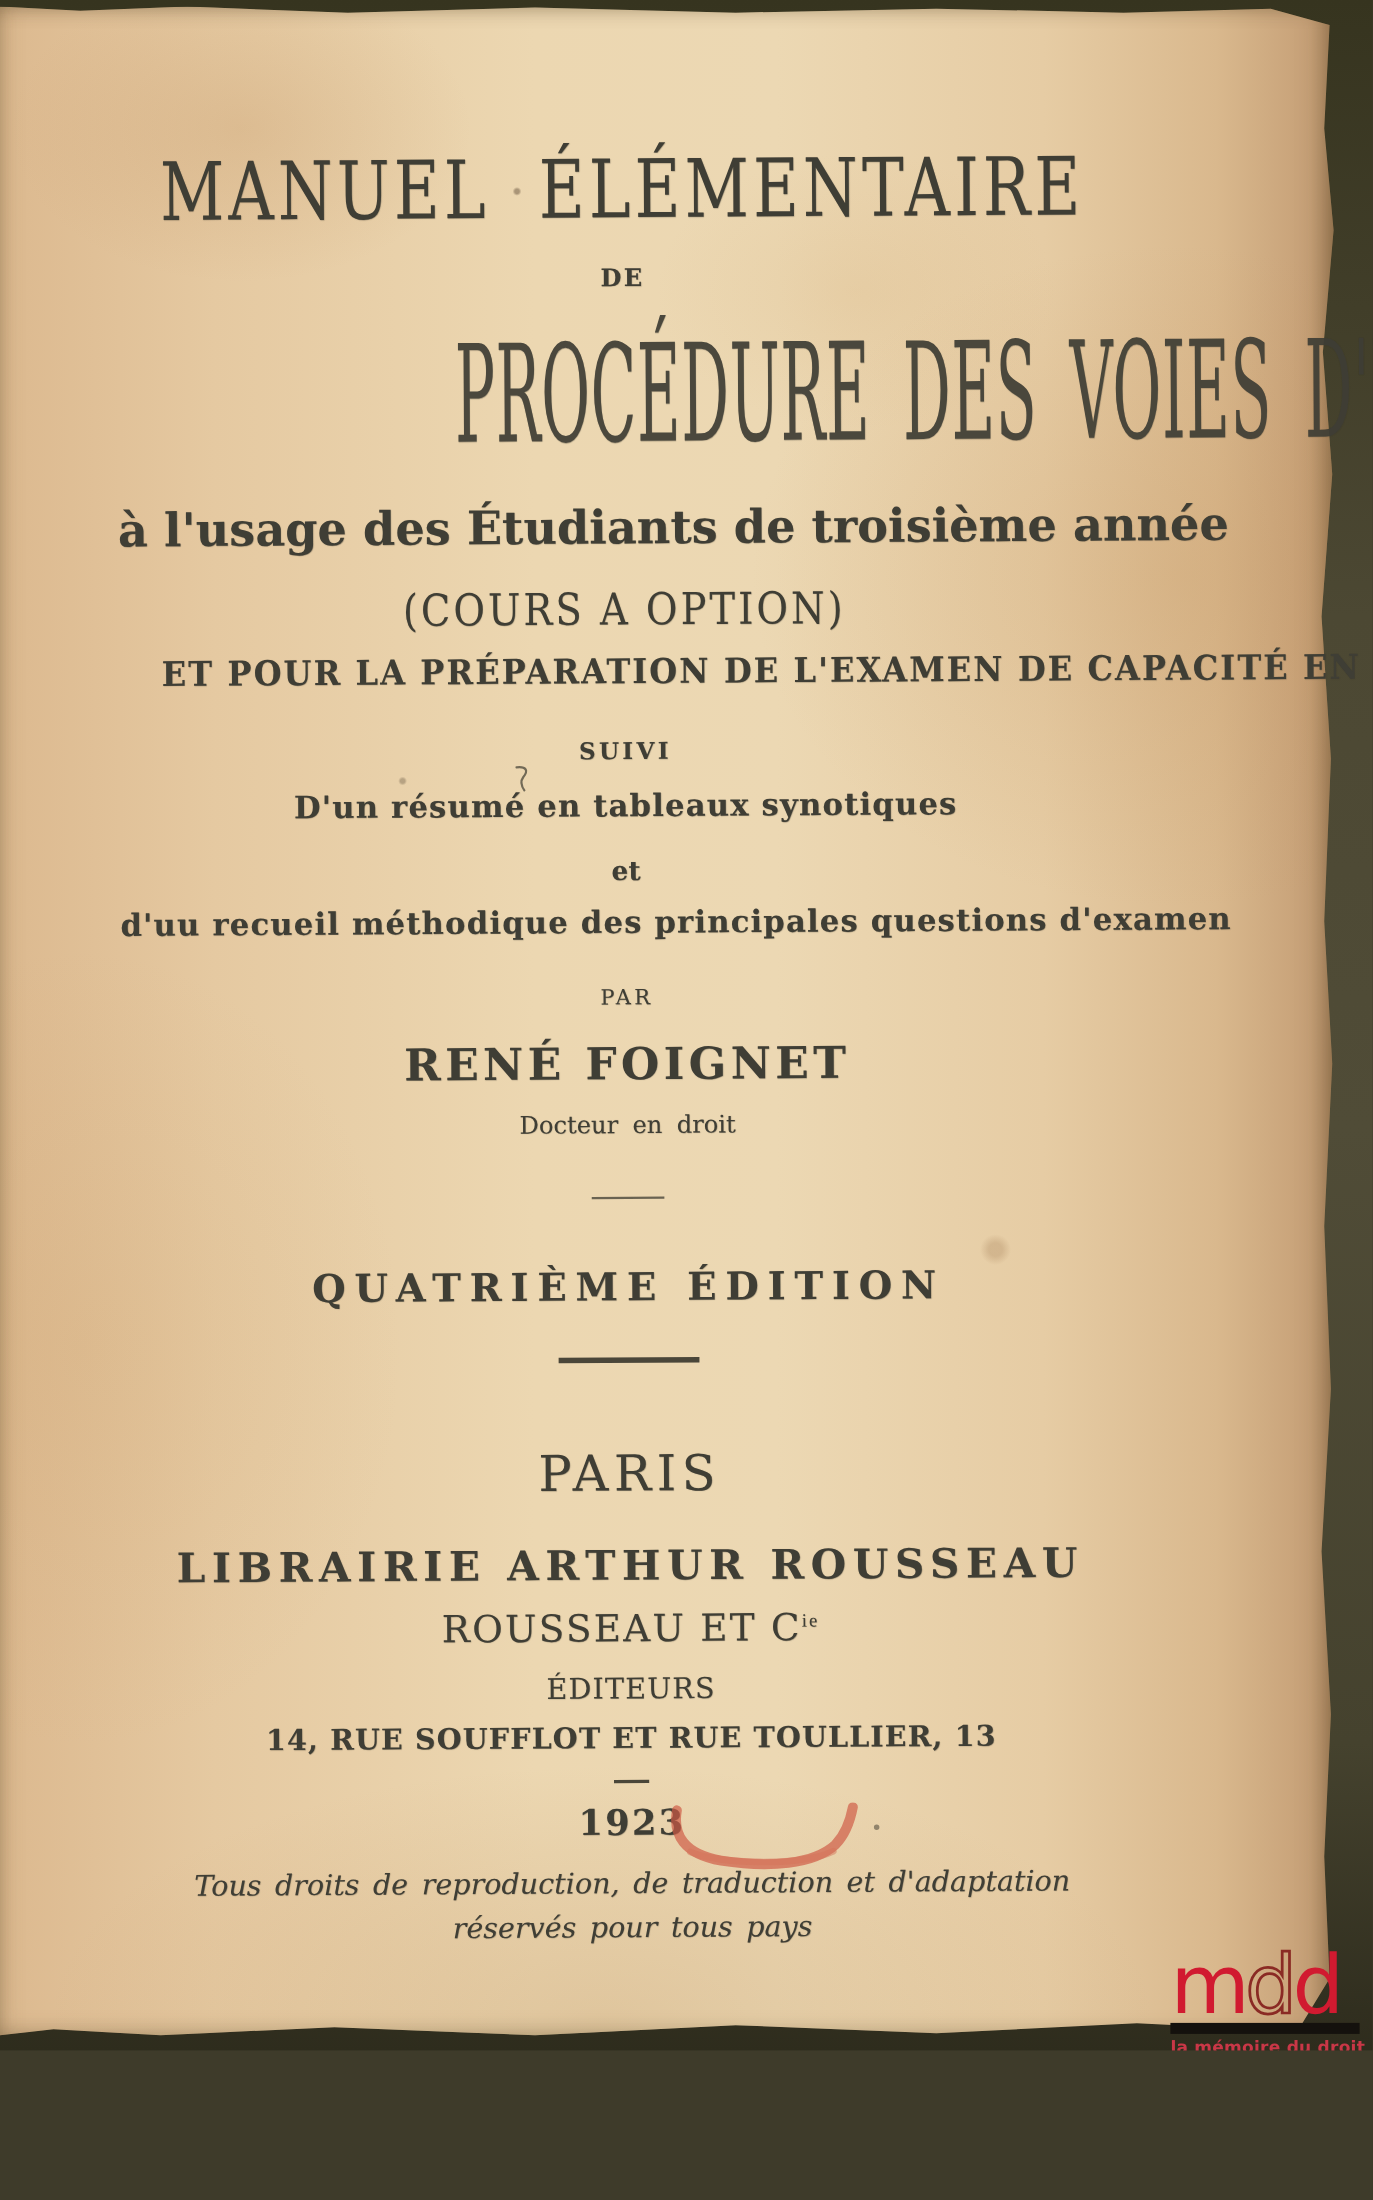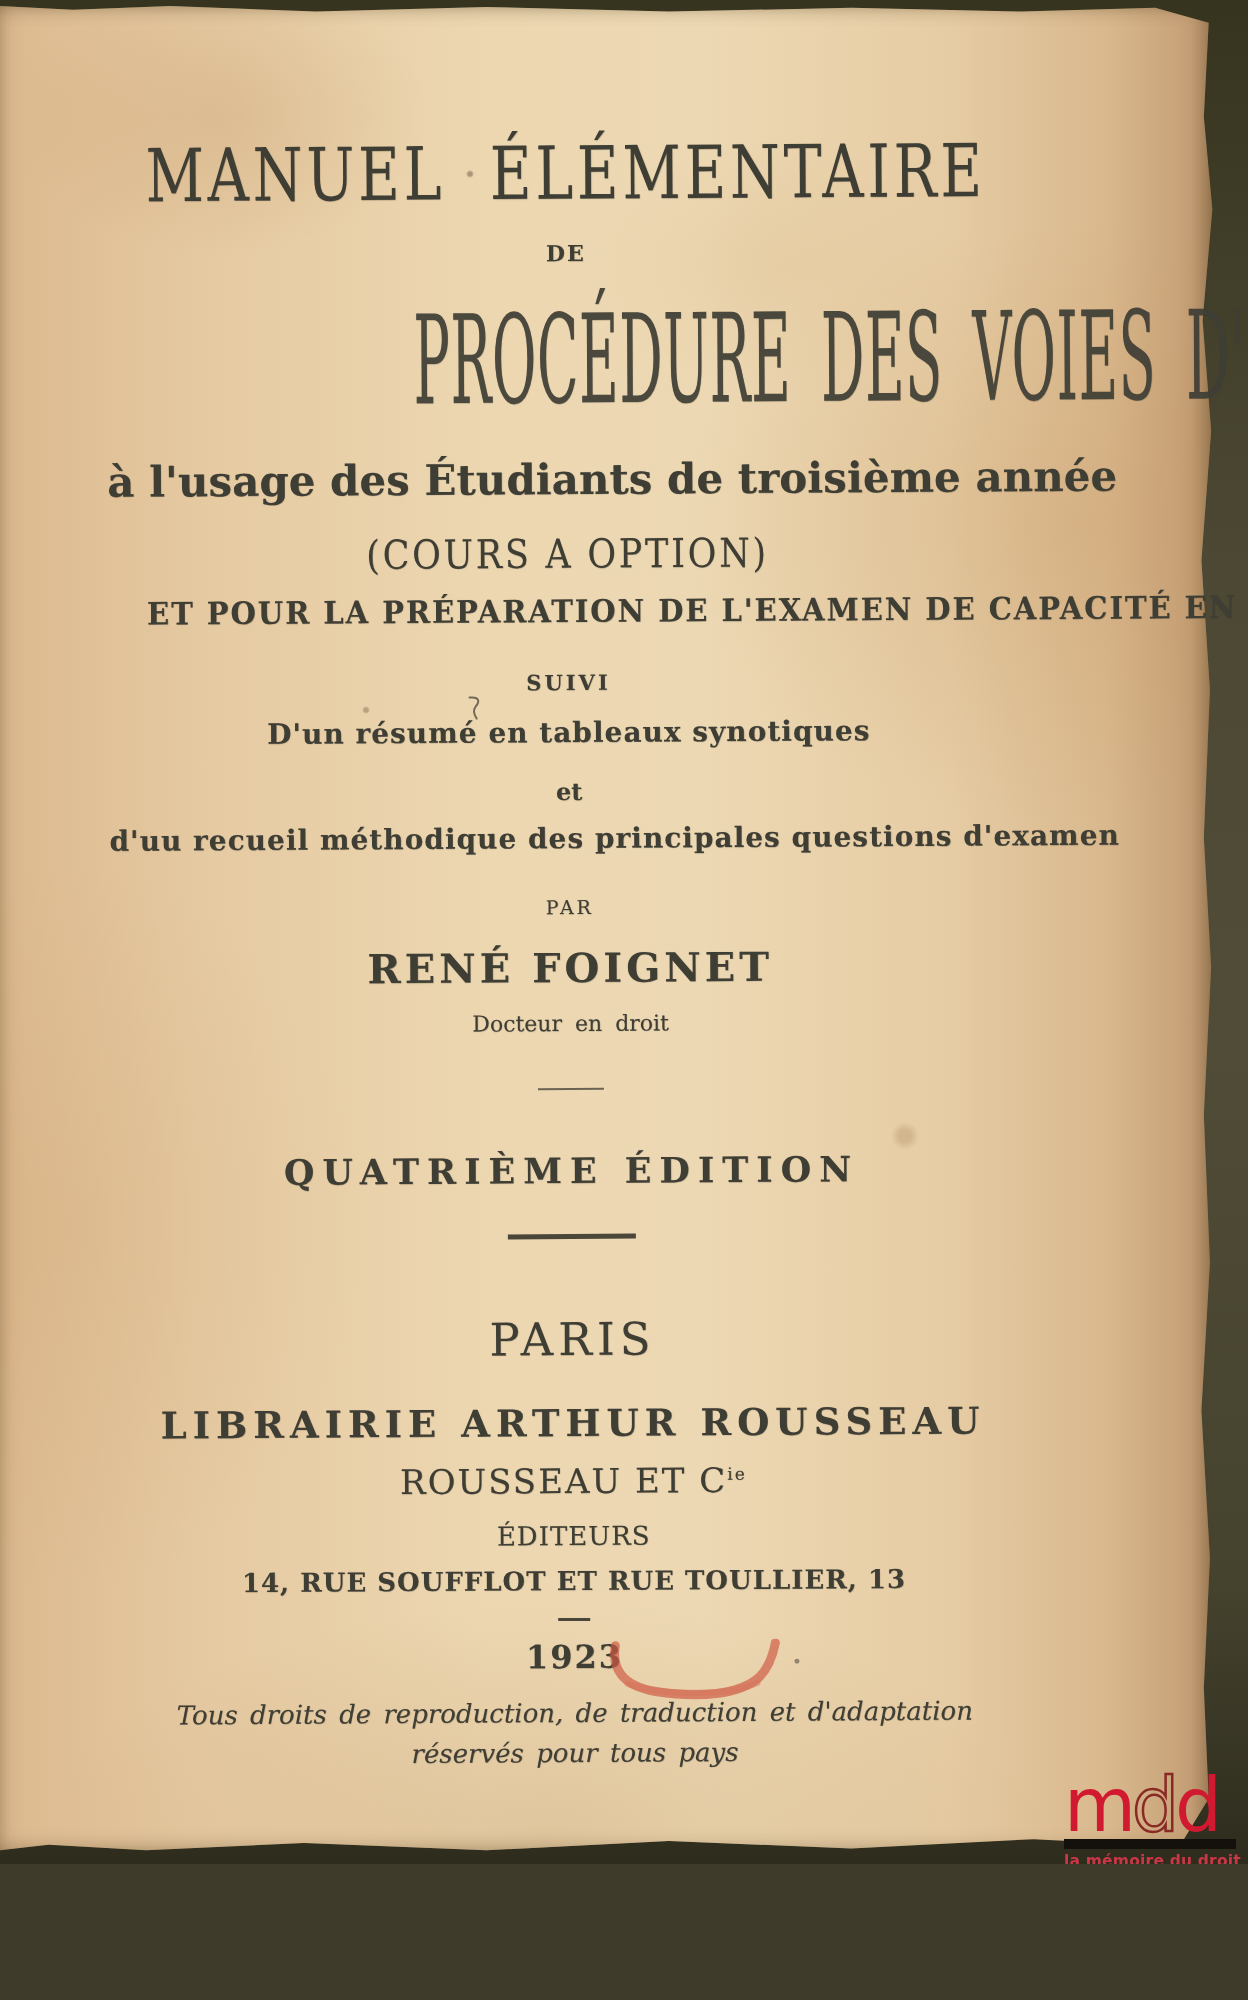--- a/index.html
+++ b/index.html
@@ -60,21 +60,21 @@
   .supplement-1{top:716px;font-size:28px;font-weight:bold;letter-spacing:1px;}
   .and-connector{top:777px;font-size:24px;font-weight:bold;}
   .supplement-2{top:822px;font-size:28px;font-weight:bold;letter-spacing:1px;}
   .by-label{top:896px;font-size:19px;letter-spacing:3px;}
   .author{top:944px;font-size:40px;font-weight:bold;letter-spacing:4px;}
   .author-title{top:1011px;font-size:22px;word-spacing:6px;}
   .edition{top:1150px;font-size:35px;font-weight:bold;letter-spacing:8px;}
   .city{top:1313px;font-size:45px;letter-spacing:5px;}
   .publisher{top:1401px;font-size:37px;font-weight:bold;letter-spacing:6px;}
   .imprint{top:1461px;font-size:34px;letter-spacing:2px;}
-  .imprint sup{font-size:.5em;}
+  .imprint sup{font-size:.5em;font-family:Liberation Serif, serif;}
   .publisher-role{top:1521px;font-size:26px;letter-spacing:1px;}
   .address{top:1566px;font-size:26px;font-weight:bold;letter-spacing:1px;}
   .year{top:1638px;font-size:32px;font-weight:bold;letter-spacing:2px;}
   .rights-1{top:1698px;font-size:26px;font-style:italic;word-spacing:4px;}
   .rights-2{top:1738px;font-size:26px;font-style:italic;word-spacing:4px;}
 
   .rule{position:absolute;background:#4a4639;}
   .rule-thin{top:1088px;left:calc(50% - 33px);width:66px;height:2px;opacity:.8;}
   .rule-thick{top:1234px;left:calc(50% - 64px);width:128px;height:5px;}
   .rule-dash{top:1618px;left:calc(50% - 16px);width:32px;height:3px;}

